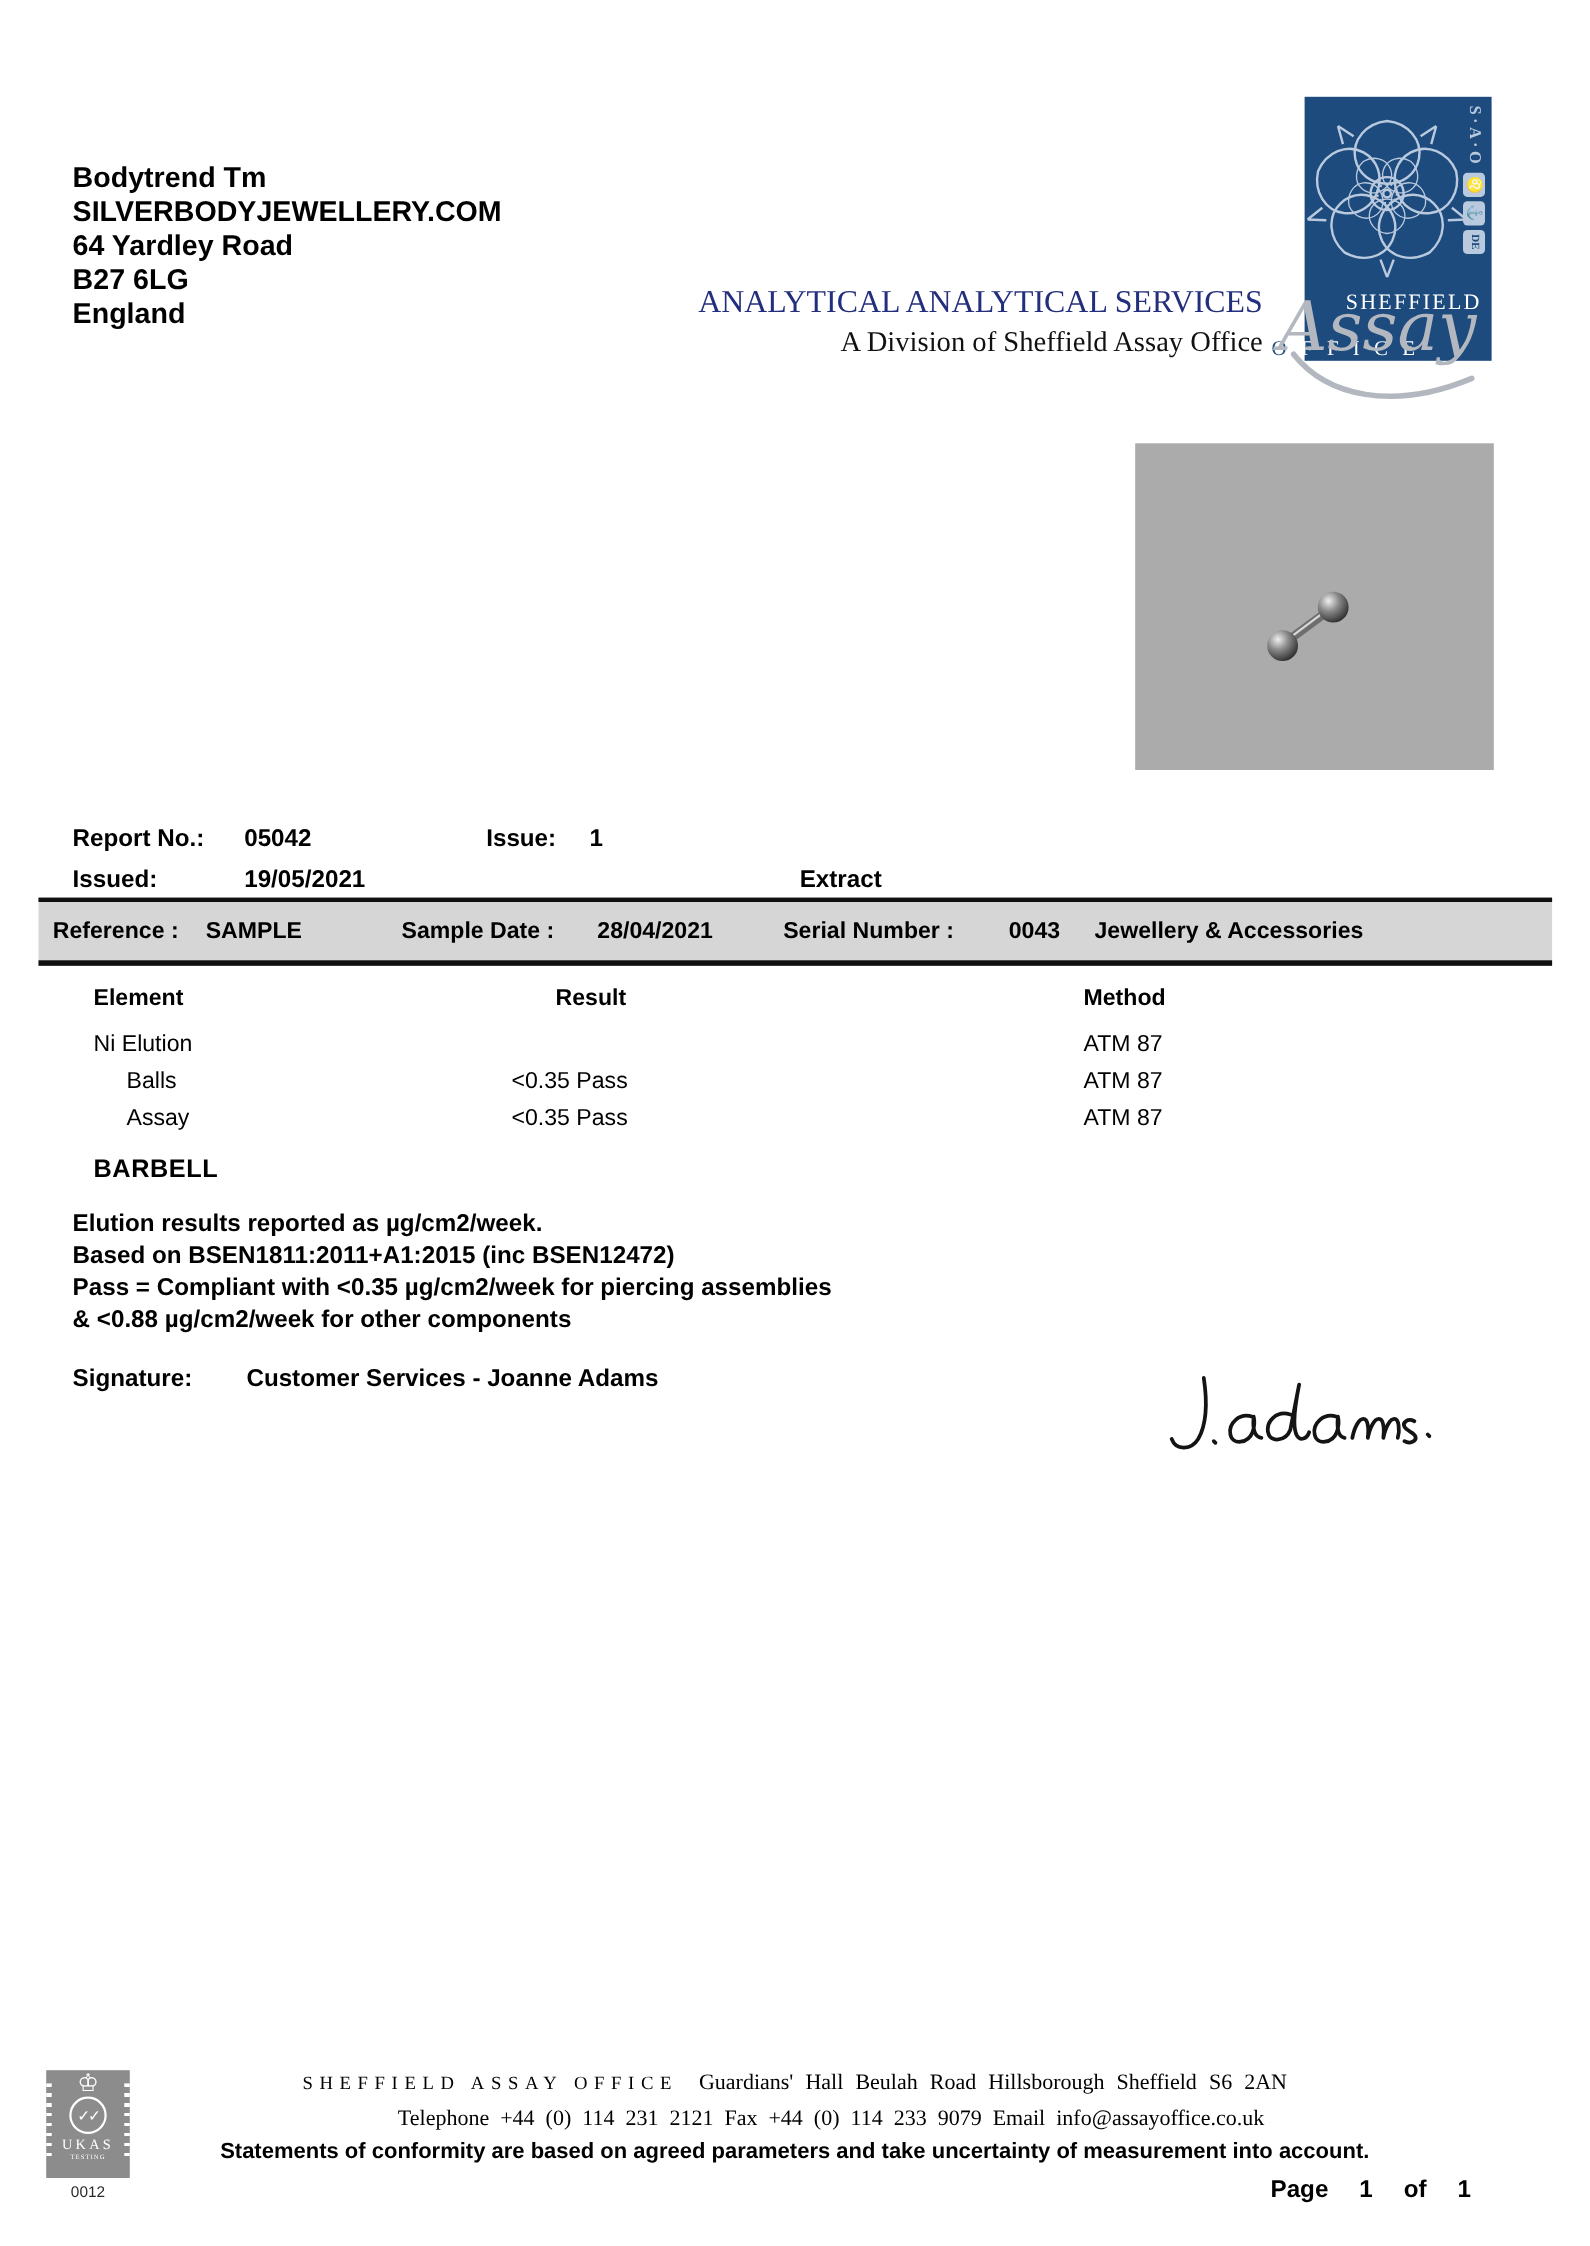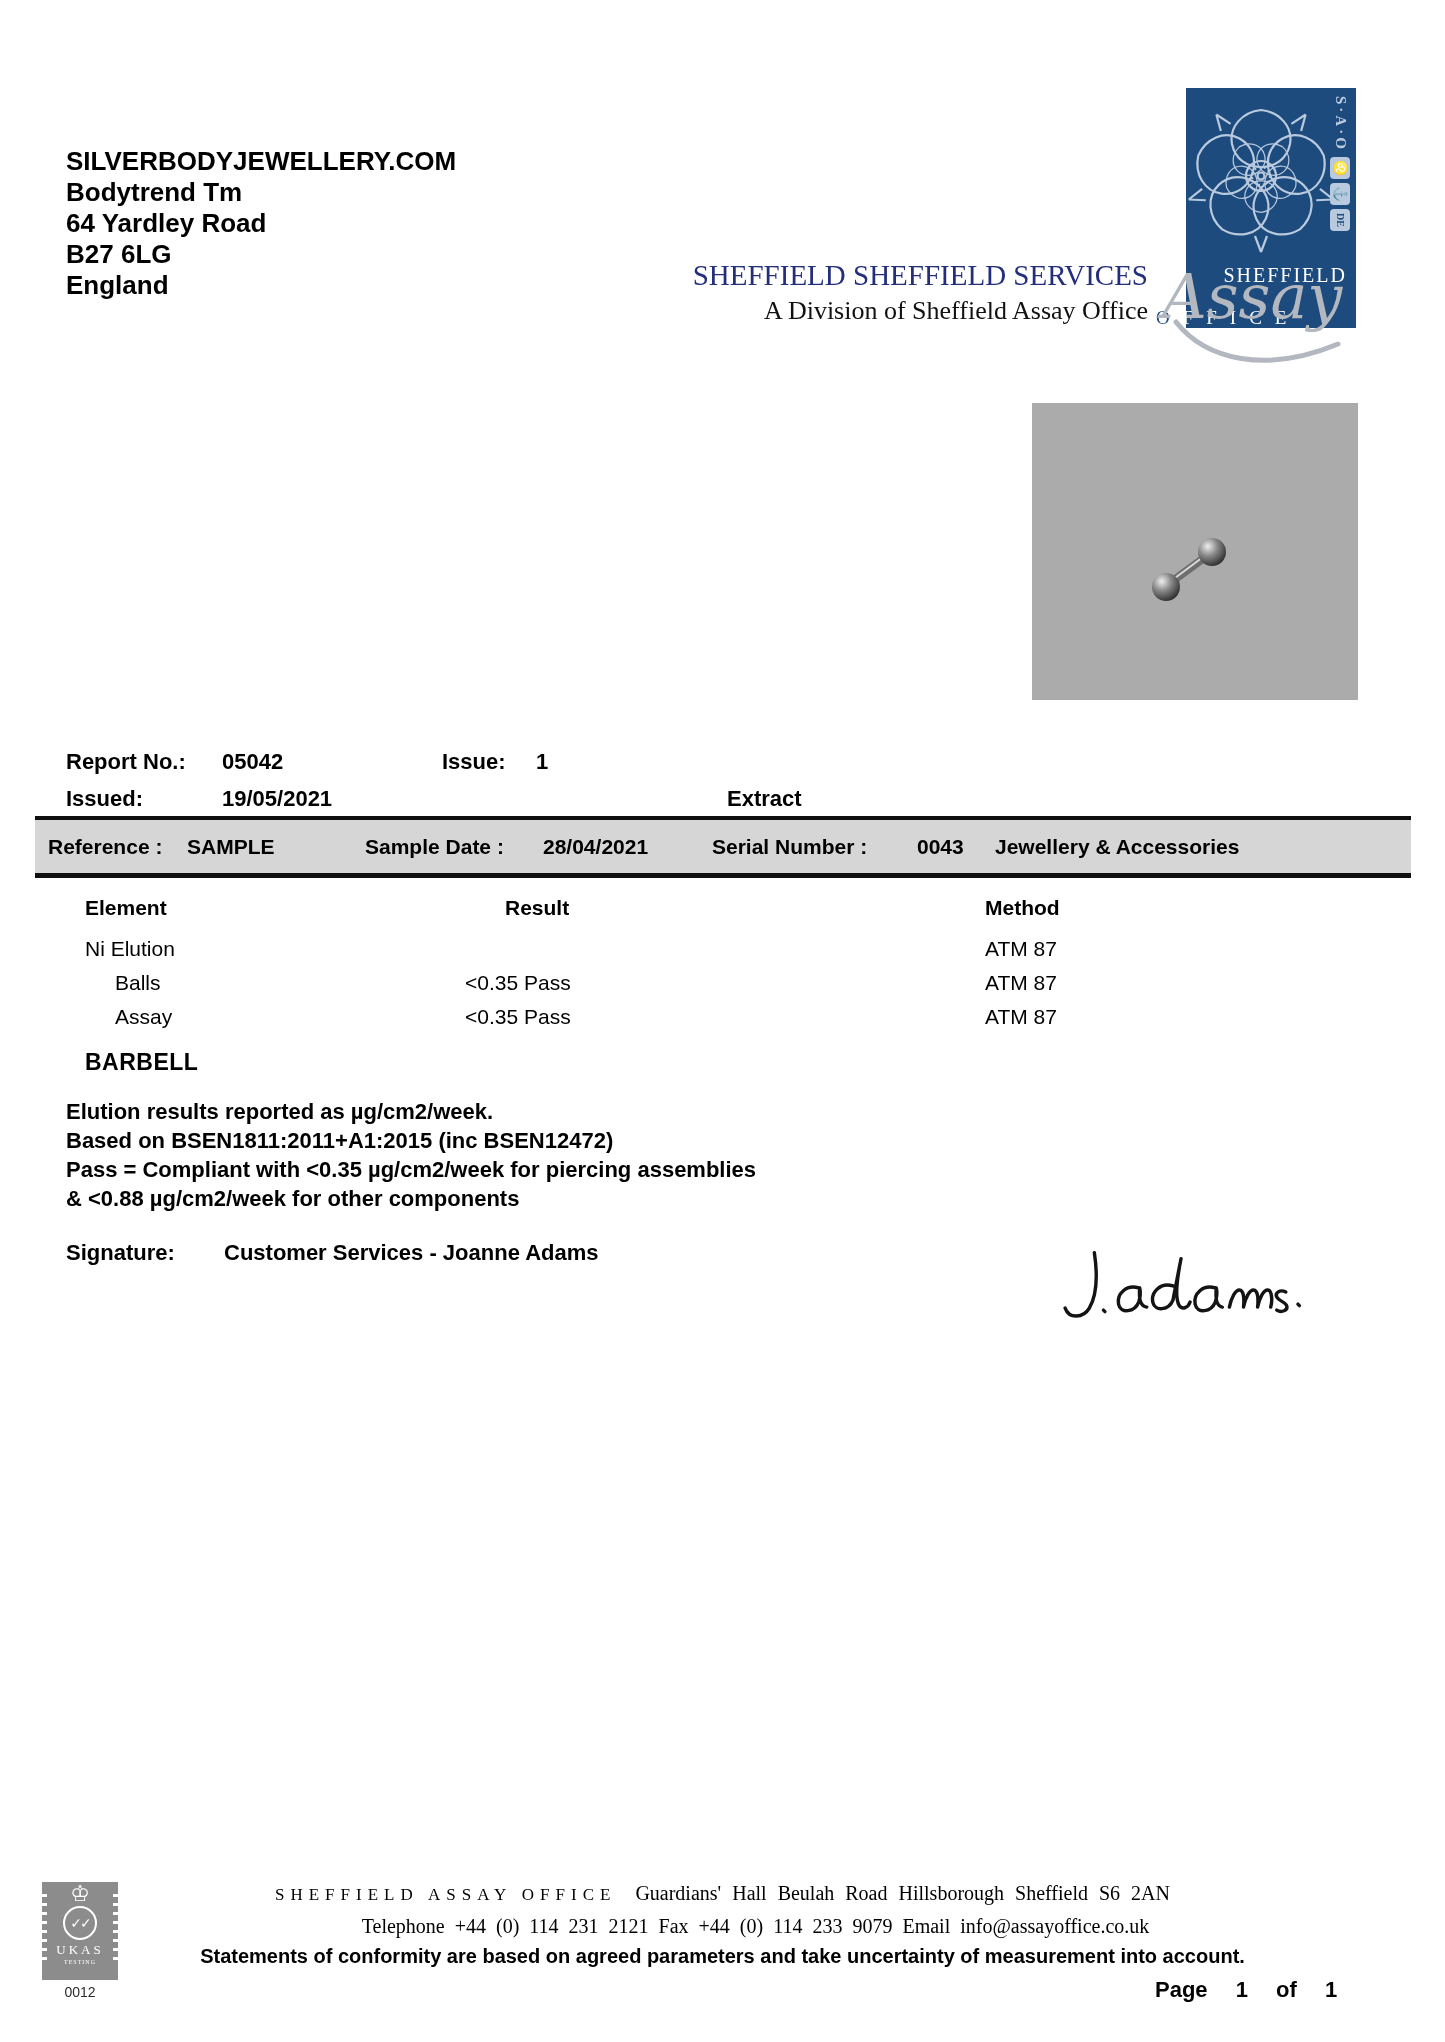--- a/index.html
+++ b/index.html
@@ -88,29 +88,29 @@
      background:repeating-linear-gradient(to bottom,#fff 0 3px,transparent 3px 9px);}
   .ukas-dashL{left:0;} .ukas-dashR{right:0;}
   .ukas-num{left:42px;top:1984px;width:76px;text-align:center;font-size:14px;color:#2a2a2a;}
 </style>
 </head>
 <body>
 
 <div class="page">
 
   <div class="abs sender">
+    <div>Bodytrend Tm</div>
     <div>SILVERBODYJEWELLERY.COM</div>
-    <div>Bodytrend Tm</div>
     <div>64 Yardley Road</div>
     <div>B27 6LG</div>
     <div>England</div>
   </div>
 
   <div class="abs sas">
-    <div class="sas-title">SHEFFIELD SHEFFIELD SERVICES</div>
+    <div class="sas-title">ANALYTICAL ANALYTICAL SERVICES</div>
     <div class="sas-sub">A Division of Sheffield Assay Office</div>
   </div>
 
   <div class="abs logo-wrap">
     <div class="logo-box"></div>
     <svg class="rose" viewBox="0 0 150 172">
       <g transform="translate(75,86)" fill="none" stroke="#b9c9de" stroke-width="2.2">
         <g>
           <path transform="rotate(36)" d="M0,-76 L6,-60 M0,-76 L-6,-60"></path>
           <path transform="rotate(108)" d="M0,-76 L6,-60 M0,-76 L-6,-60"></path>

